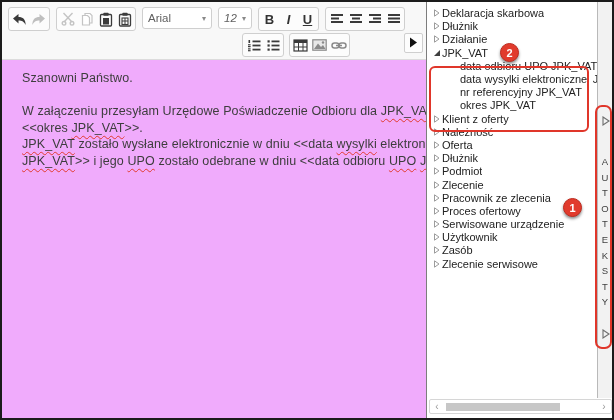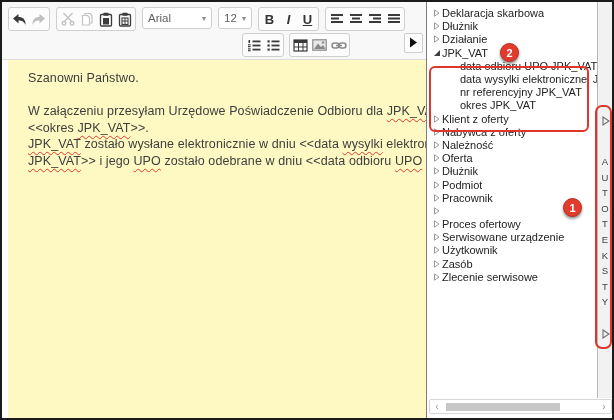--- a/index.html
+++ b/index.html
@@ -13,24 +13,24 @@
   .tb-row2{position:absolute;left:240px;top:31px;display:flex;gap:5px;align-items:stretch;}
   .tb-group{display:flex;align-items:center;border:1px solid #cfcfcf;border-radius:3px;background:#fcfcfc;height:22px;padding:0 1px;}
   .tb-btn{width:19px;height:20px;display:flex;align-items:center;justify-content:center;border-radius:2px;}
   .tb-btn svg{display:block;}
   .tb-letter{font-size:13px;font-weight:bold;color:#333;}
   .tb-letter.it{font-style:italic;font-weight:bold;}
   .tb-letter.un{text-decoration:underline;}
   .tb-select{display:flex;align-items:center;justify-content:space-between;border:1px solid #cfcfcf;border-radius:3px;background:#fff;height:22px;box-sizing:border-box;padding:0 5px;color:#5f5f5f;font-size:11.5px;}
   .tb-caret{color:#8a8a8a;font-size:8px;margin-left:4px;}
   .sel-font{width:70px;gap:13px;}
-  .sel-size{width:34px;}
+  .sel-size{width:34px;font-style:italic;}
   .collapse-btn{position:absolute;right:3px;top:31px;width:17px;height:18px;border:1px solid #cfcfcf;border-radius:2px;background:#fdfdfd;display:flex;align-items:center;justify-content:center;}
 
-  .editor-canvas{position:absolute;left:0;top:58px;right:0;bottom:0;background:#fef9c3;padding:10px 8px 0 20px;overflow:hidden;cursor:text;margin-left:6px;}
+  .editor-canvas{position:absolute;left:0;top:58px;right:0;bottom:0;background:#f0abfc;padding:10px 8px 0 20px;overflow:hidden;cursor:text;}
   .ed-line{font-size:12.5px;line-height:16.6px;color:#3d3d3d;white-space:pre;letter-spacing:0.1px;}
   .squiggle{text-decoration:underline;text-decoration-style:wavy;text-decoration-color:#e23a2e;text-decoration-thickness:1px;text-underline-offset:2.5px;}
 
   
   .tree-pane{position:absolute;left:427px;top:2px;width:170px;height:308px;background:#fff;overflow:hidden;padding-top:4.5px;box-sizing:border-box;}
   .tree-row{display:flex;align-items:center;height:13.2px;font-size:11px;color:#222;white-space:nowrap;overflow:hidden;}
   .tree-row .tw{width:11px;min-width:11px;display:flex;align-items:center;justify-content:center;margin-left:4px;}
   .tree-row.child{padding-left:33px;}
   .tree-label{overflow:hidden;white-space:nowrap;}
 
@@ -330,28 +330,20 @@
             </svg></span>
         </span>
         <span class="tree-label">Klient z oferty</span>
       </div>
       <div class="tree-row">
         <span class="tw">
           <span><svg width="8" height="8" viewBox="0 0 8 8">
               <path d="M1.5 0.8 L6 4 L1.5 7.2 Z" fill="none" stroke="#9c9c9c" stroke-width="1"></path>
             </svg></span>
         </span>
-        <span class="tree-label">Nabywca z oferty</span>
-      </div>
-      <div class="tree-row">
-        <span class="tw">
-          <span><svg width="8" height="8" viewBox="0 0 8 8">
-              <path d="M1.5 0.8 L6 4 L1.5 7.2 Z" fill="none" stroke="#9c9c9c" stroke-width="1"></path>
-            </svg></span>
-        </span>
         <span class="tree-label">Należność</span>
       </div>
       <div class="tree-row">
         <span class="tw">
           <span><svg width="8" height="8" viewBox="0 0 8 8">
               <path d="M1.5 0.8 L6 4 L1.5 7.2 Z" fill="none" stroke="#9c9c9c" stroke-width="1"></path>
             </svg></span>
         </span>
         <span class="tree-label">Oferta</span>
       </div>
@@ -370,28 +362,29 @@
             </svg></span>
         </span>
         <span class="tree-label">Podmiot</span>
       </div>
       <div class="tree-row">
         <span class="tw">
           <span><svg width="8" height="8" viewBox="0 0 8 8">
               <path d="M1.5 0.8 L6 4 L1.5 7.2 Z" fill="none" stroke="#9c9c9c" stroke-width="1"></path>
             </svg></span>
         </span>
-        <span class="tree-label">Pracownik</span>
-      </div>
-      <div class="tree-row">
-        <span class="tw">
-          <span><svg width="8" height="8" viewBox="0 0 8 8">
-              <path d="M1.5 0.8 L6 4 L1.5 7.2 Z" fill="none" stroke="#9c9c9c" stroke-width="1"></path>
-            </svg></span>
-        </span>
+        <span class="tree-label">Zlecenie</span>
+      </div>
+      <div class="tree-row">
+        <span class="tw">
+          <span><svg width="8" height="8" viewBox="0 0 8 8">
+              <path d="M1.5 0.8 L6 4 L1.5 7.2 Z" fill="none" stroke="#9c9c9c" stroke-width="1"></path>
+            </svg></span>
+        </span>
+        <span class="tree-label">Pracownik ze zlecenia</span>
       </div>
       <div class="tree-row">
         <span class="tw">
           <span><svg width="8" height="8" viewBox="0 0 8 8">
               <path d="M1.5 0.8 L6 4 L1.5 7.2 Z" fill="none" stroke="#9c9c9c" stroke-width="1"></path>
             </svg></span>
         </span>
         <span class="tree-label">Proces ofertowy</span>
       </div>
       <div class="tree-row">

